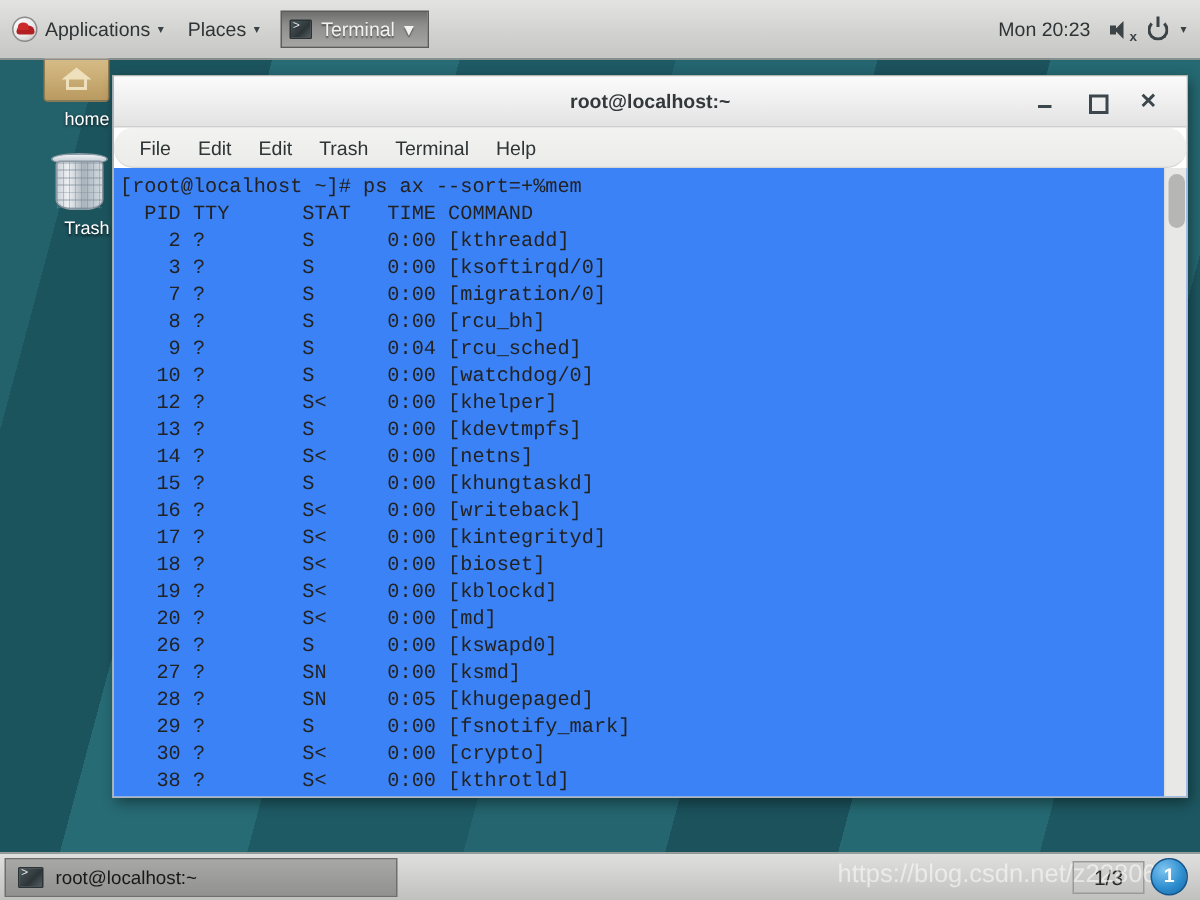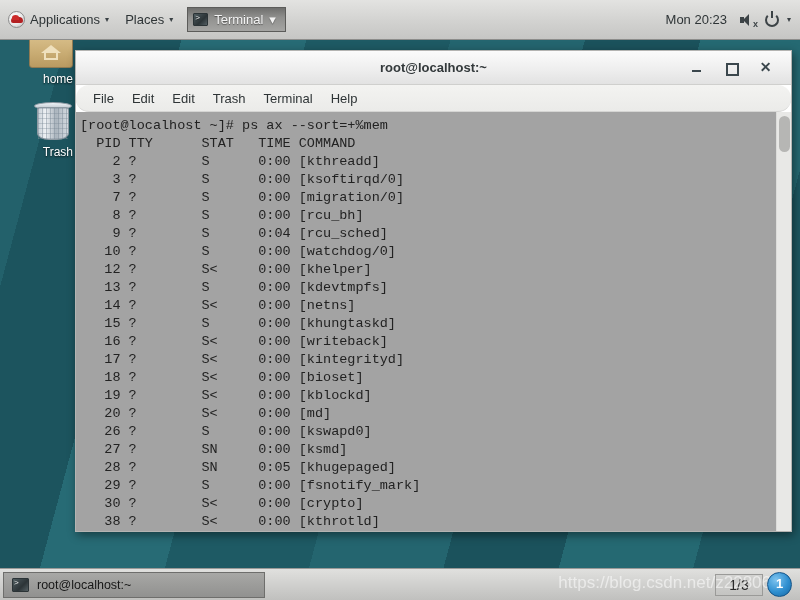--- a/index.html
+++ b/index.html
@@ -223,21 +223,21 @@
   }
   #menubar {
     height: 27px; flex: none;
     background: linear-gradient(to bottom, #f3f3f1 0%, #ebebe9 100%);
     border-bottom: 1px solid #d5d5d3;
     display: flex; align-items: center; padding-left: 8px;
     font-size: 13px; color: #2e3436; border-radius: 13px;
   }
   .menu-item { padding: 3px 9px; cursor: default; }
   #terminal-body {
-    flex: 1; display: flex; background: #a3a3a3; overflow: hidden;
+    flex: 1; display: flex; background: #3b82f6; overflow: hidden;
   }
   #terminal-text {
     flex: 1; padding: 5px 0 0 4px;
     font-family: "Liberation Mono", "DejaVu Sans Mono", monospace;
     font-size: 13.5px; line-height: 18px;
     color: #222222; white-space: pre;
     overflow: hidden;
   }
   #terminal-scrollbar {
     width: 15px; flex: none;

